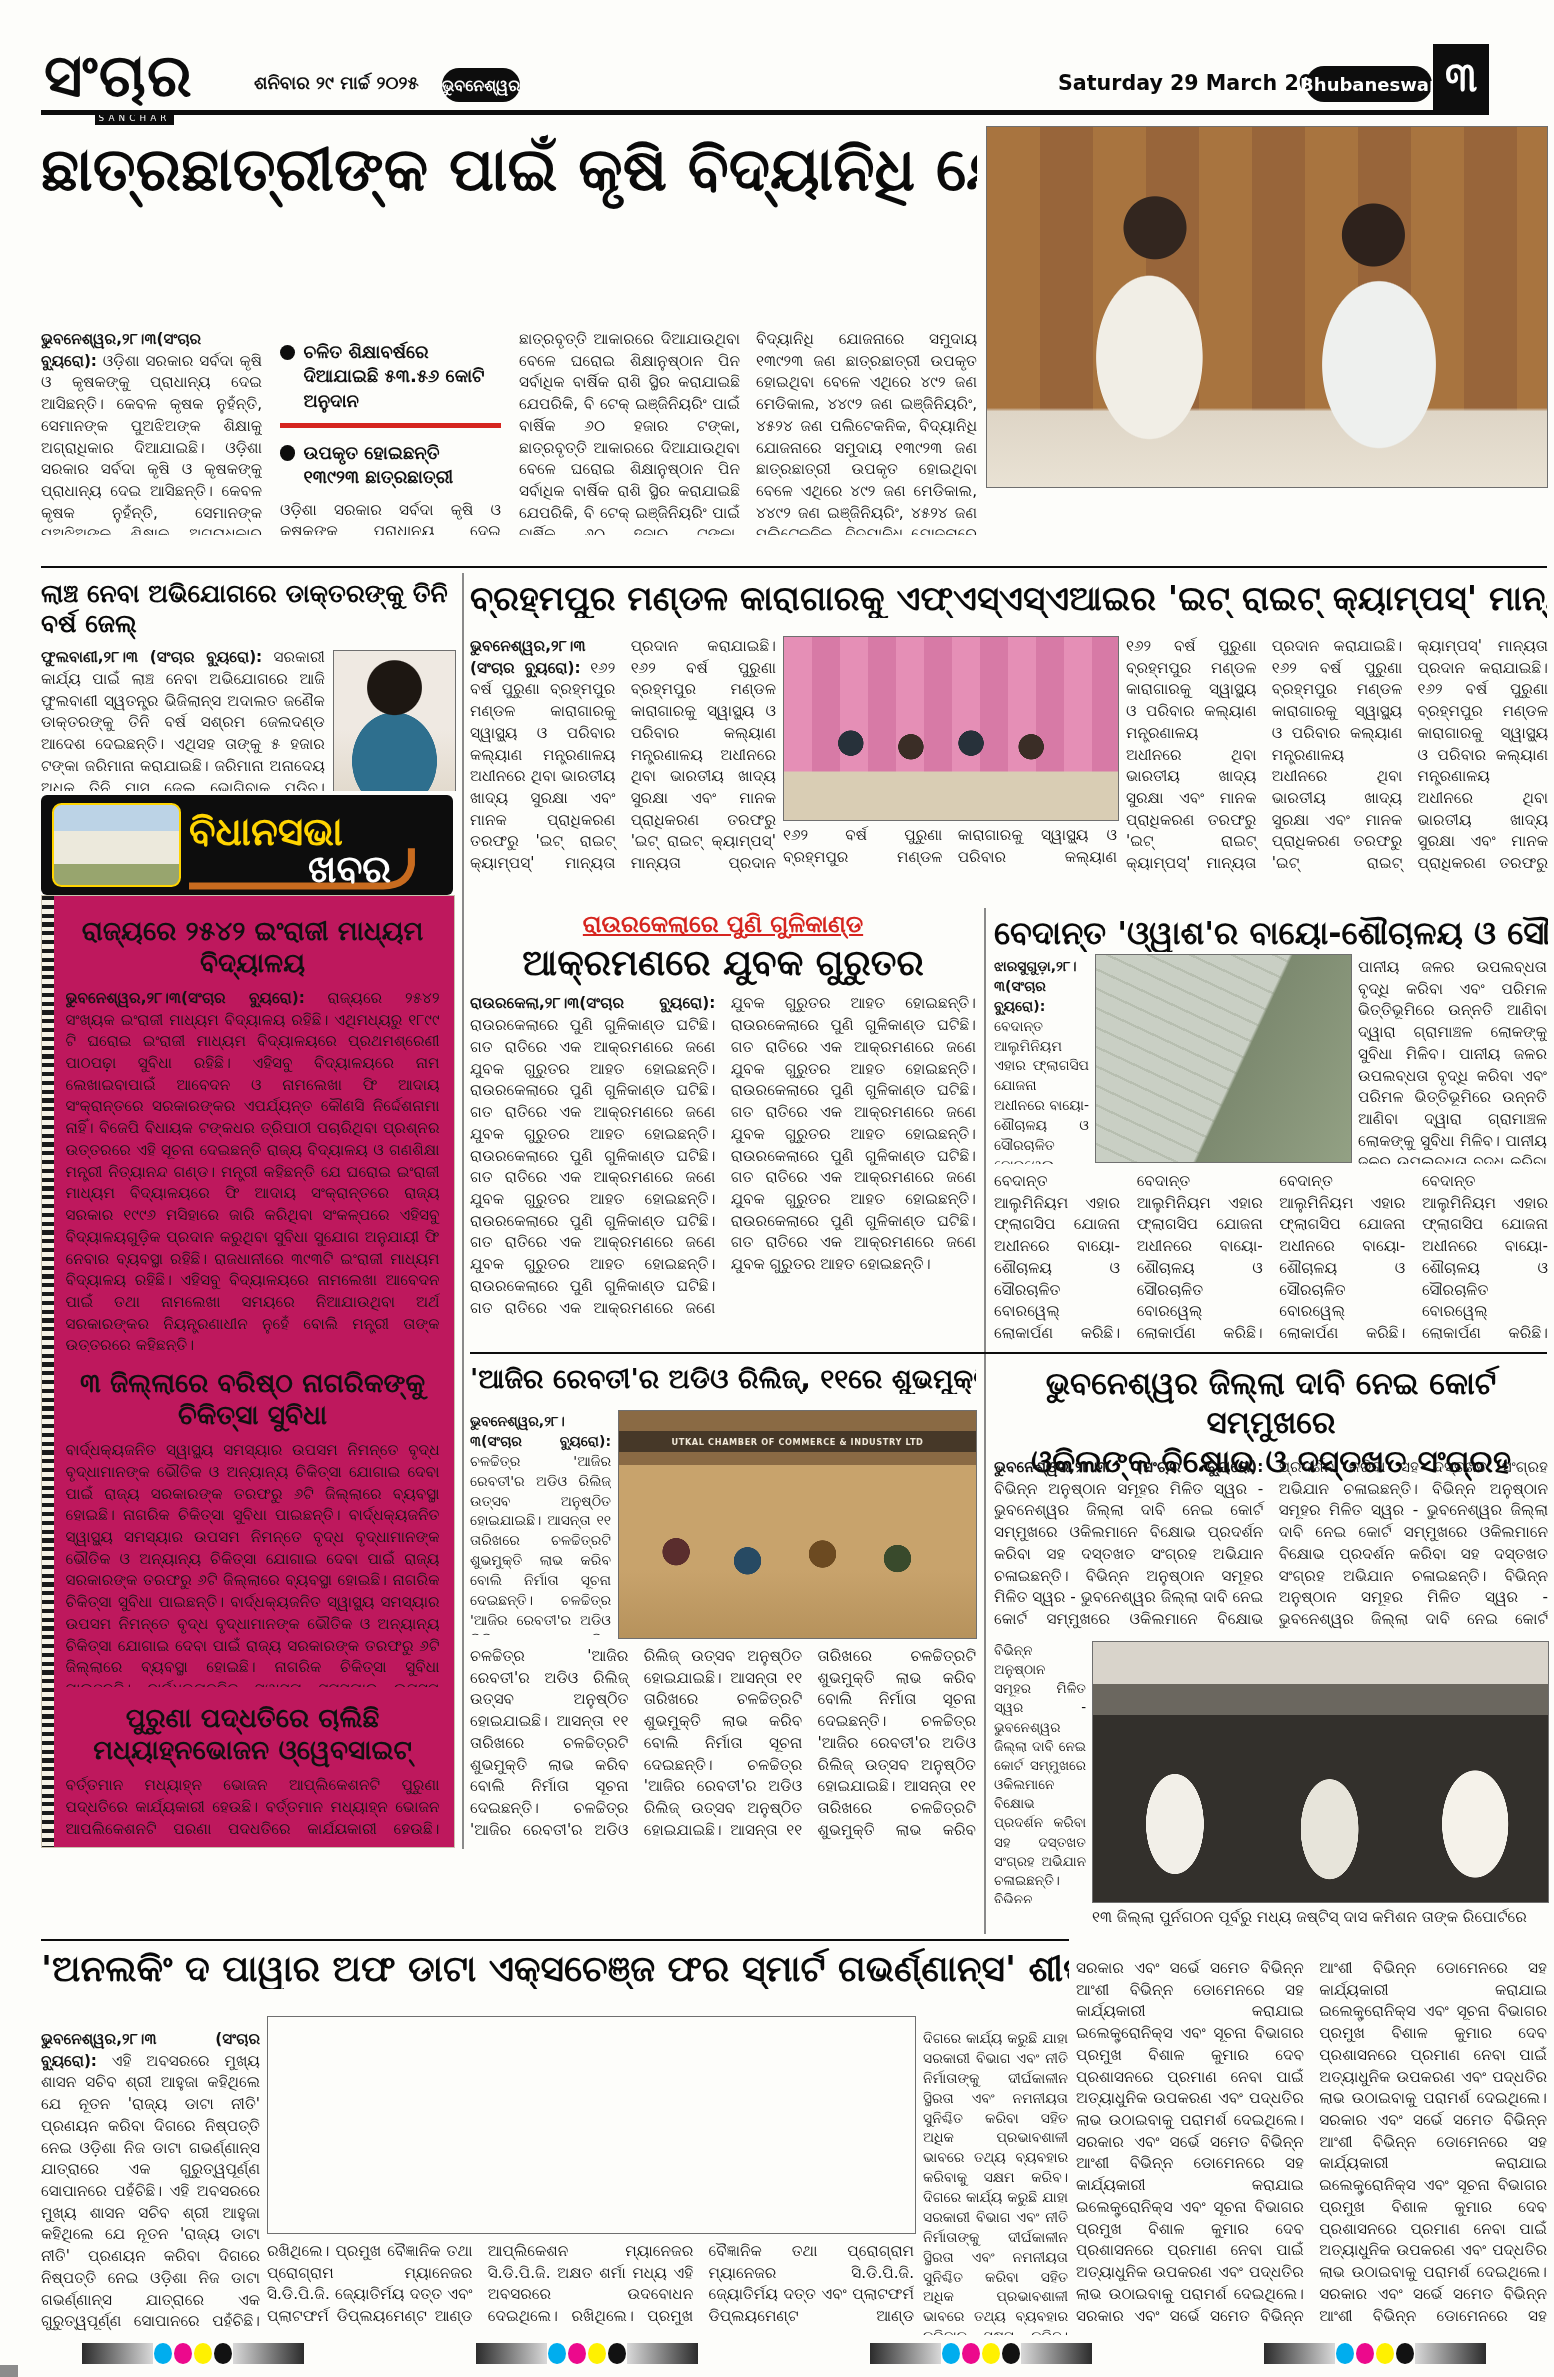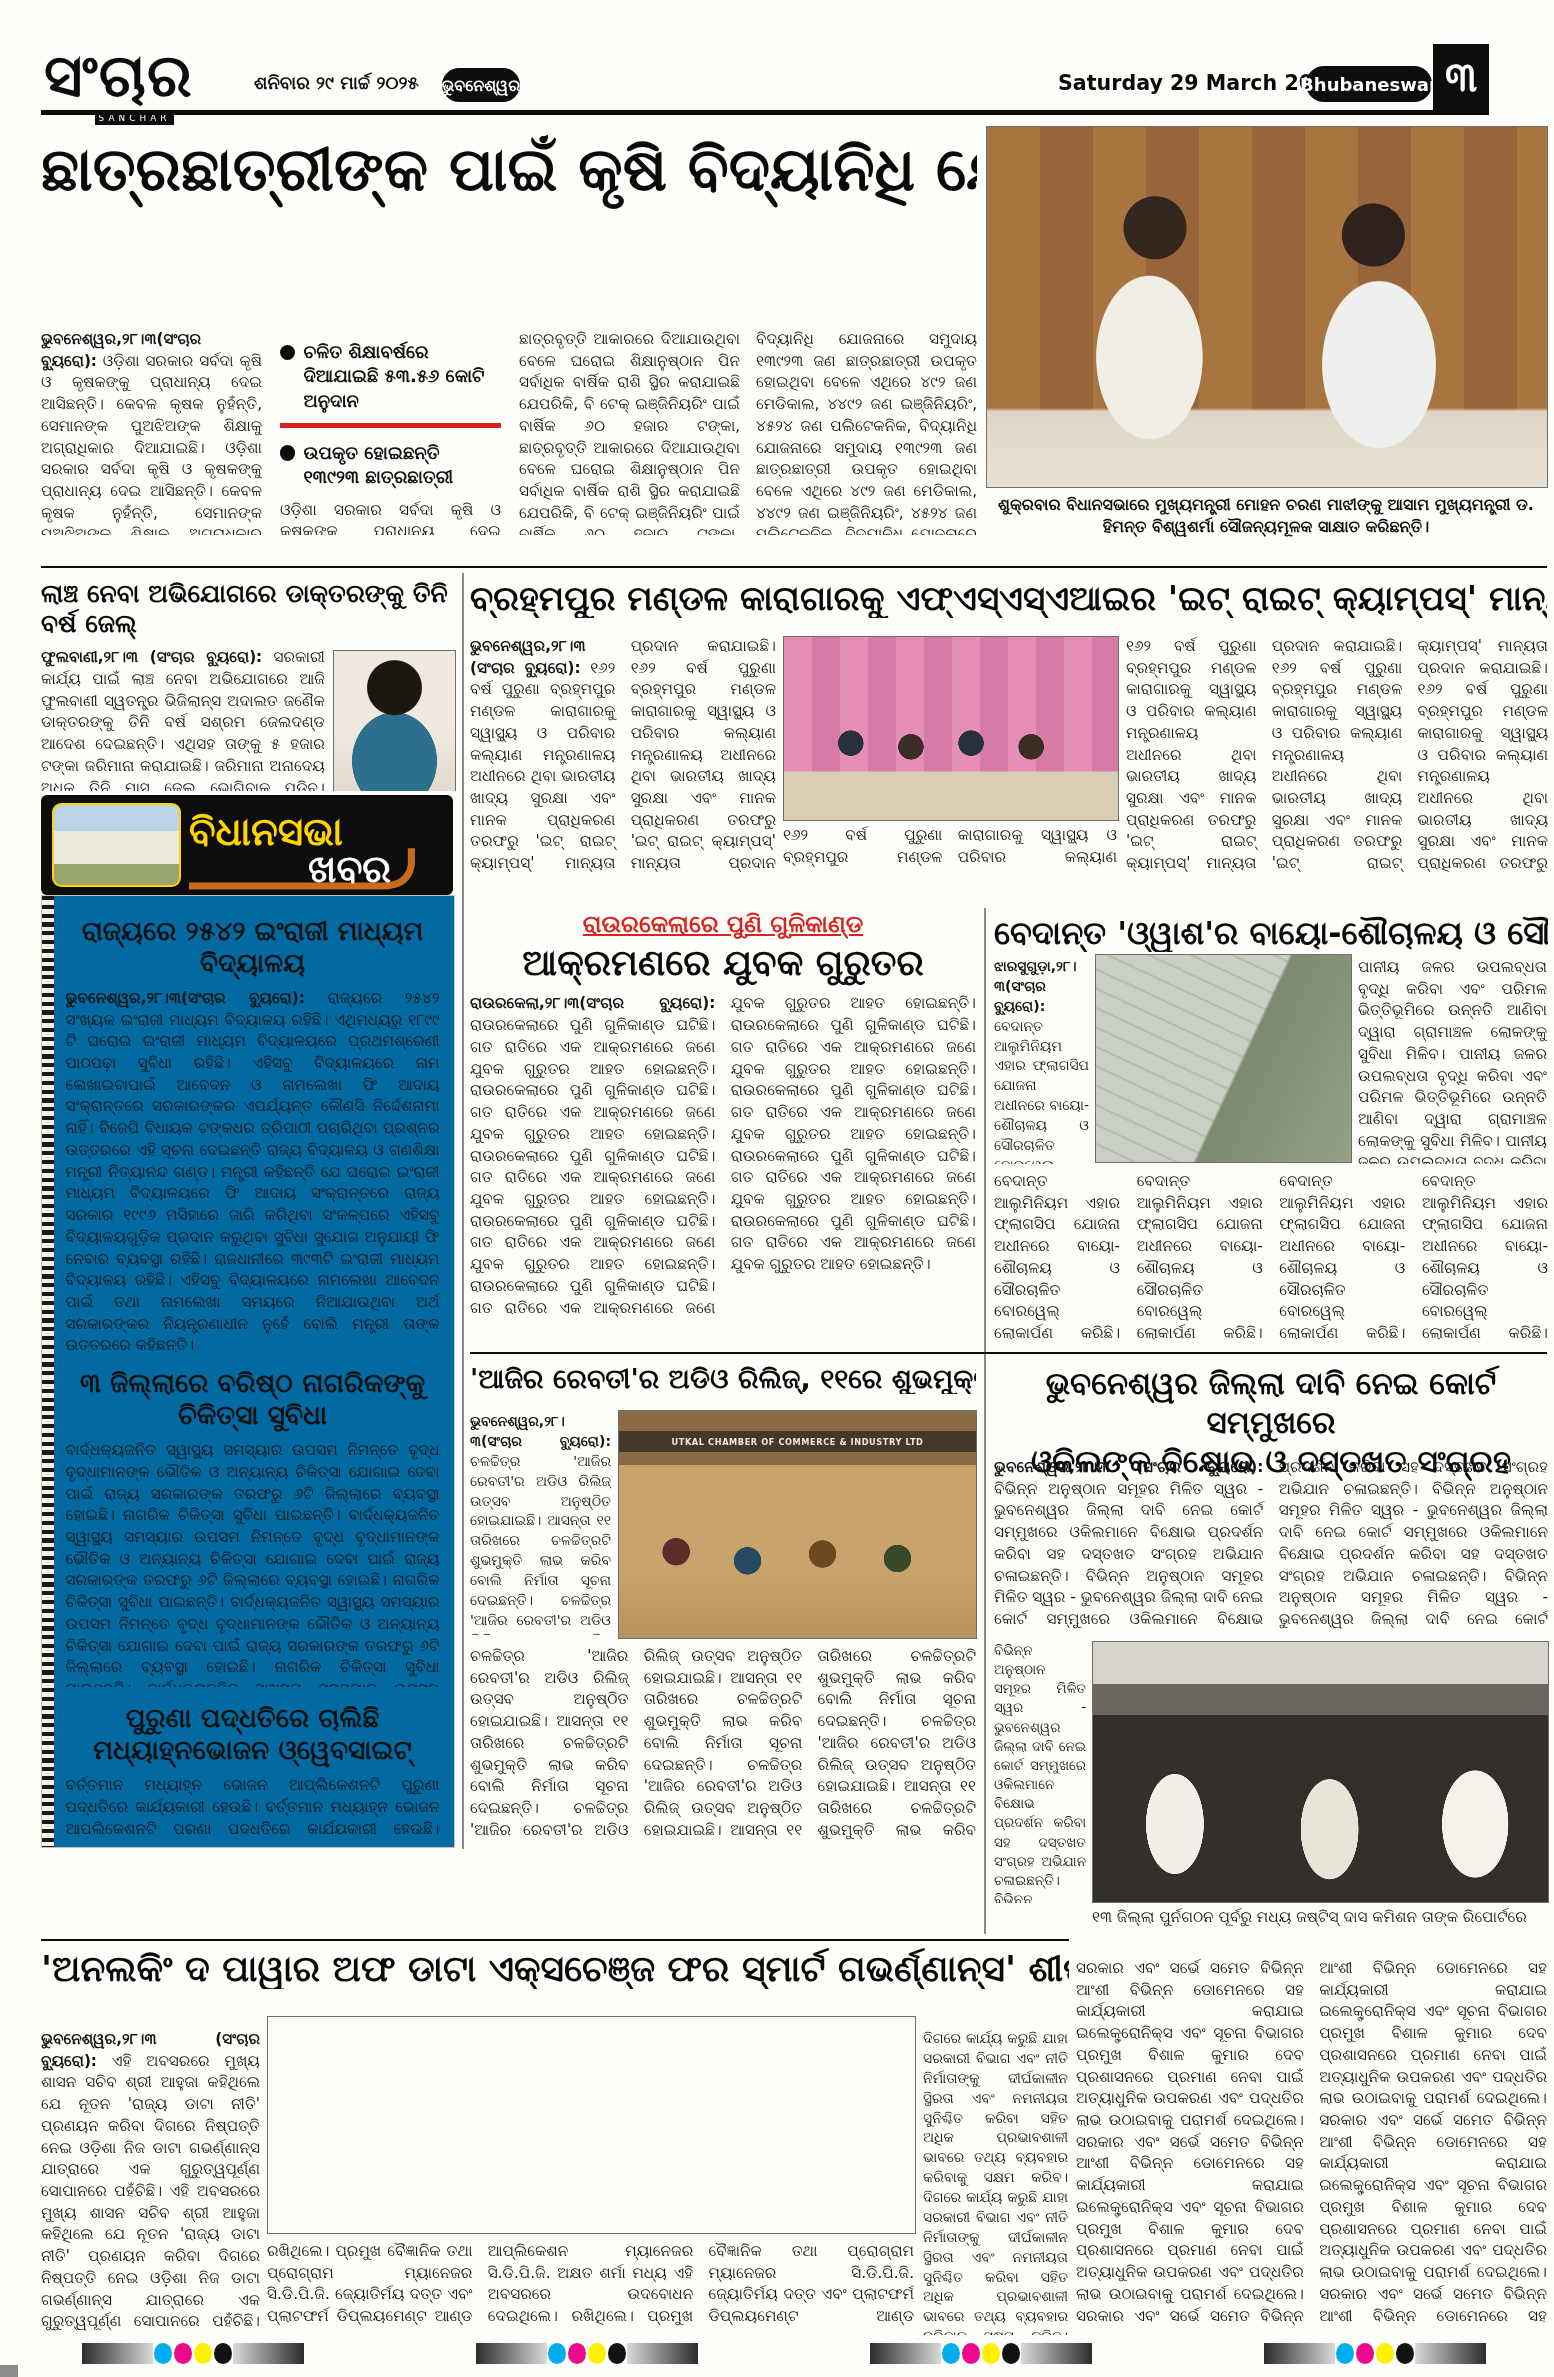--- a/index.html
+++ b/index.html
@@ -71,21 +71,21 @@
     radial-gradient(circle 10.6px at 82% 40%,#40506a 96%,transparent),
     linear-gradient(0deg,#c59a58 0 44%,rgba(0,0,0,0) 45%),
     linear-gradient(180deg,#d9cbb0 0 55%,#cdb astray 100%),
     linear-gradient(180deg,#d9cbb0 0 100%);}
   #movie-banner-strip{position:absolute;left:0;top:20px;width:100%;height:21px;background:#463828;color:#f0e8d8;
     font-size:8.2px;letter-spacing:0.6px;display:flex;align-items:center;justify-content:center;font-weight:bold;}
   
   #assembly-banner{background:#0d0d0d;border-radius:5.9px;}
   #banner-title-1{color:#ffd400;font-size:39px;font-weight:900;}
   #banner-title-2{color:#ffffff;font-size:38px;font-weight:900;}
-  #cream-box{background:#0369a1;border:0.6px solid #c9c2ae;}
+  #cream-box{background:#be185d;border:0.6px solid #c9c2ae;}
   #hatch-border{background:repeating-linear-gradient(180deg,#1a1a1a 0 4.1px,#f5f1e4 4.1px 8.8px);}
   .cream-head{font-size:26.5px;font-weight:900;text-align:center;line-height:1.2;margin:5.9px 0 9.4px 0;}
   .kicker{color:#d6251f;font-size:23.5px;font-weight:900;text-align:center;text-decoration:underline;}
   
   .regmark{display:flex;align-items:center;height:21px;}
   .reg-gray-l{width:71px;height:21px;background:linear-gradient(90deg,#2c2c2c,#d9d9d9);}
   .reg-gray-r{width:71px;height:21px;background:linear-gradient(90deg,#d9d9d9,#2c2c2c);}
   .reg-dot{width:17.6px;height:21px;border-radius:50%;margin:0 1.2px;}
   .reg-c{background:#00adee;} .reg-m{background:#ec098c;} .reg-y{background:#fff100;} .reg-k{background:#121212;}
 </style>
@@ -99,21 +99,20 @@
   <div class="abs" id="date-odia" style="left:254px;top:72px;">ଶନିବାର ୨୯ ମାର୍ଚ୍ଚ ୨୦୨୫</div>
   <div class="abs pill" style="left:442px;top:68px;width:78px;height:34px;font-size:16px;">ଭୁବନେଶ୍ୱର</div>
   <div class="abs head" style="left:1058px;top:72px;font-size:20.6px;">Saturday 29 March 2025</div>
   <div class="abs pill" style="left:1306px;top:66px;width:126px;height:36px;font-size:18px;">Bhubaneswar</div>
   <div class="abs" id="pagenum-block" style="left:1433px;top:44px;width:56px;height:66px;">୩</div>
   <div class="abs rule" style="left:41px;top:110px;width:1448px;height:4.7px;"></div>
 
   <div class="abs head" id="lead-headline" style="left:41px;top:132px;width:936px;height:132px;">ଛାତ୍ରଛାତ୍ରୀଙ୍କ ପାଇଁ କୃଷି ବିଦ୍ୟାନିଧି ଯୋଜନା ବରଦାନ</div>
 
   <div class="abs photo" id="photo-lead" style="left:986px;top:126px;width:560px;height:360px;"></div>
-  <div class="abs caption" style="left:986px;top:494px;width:560px;height:53px;overflow:hidden;">ଶୁକ୍ରବାର ବିଧାନସଭାରେ ମୁଖ୍ୟମନ୍ତ୍ରୀ ମୋହନ ଚରଣ ମାଝୀଙ୍କୁ ଆସାମ ମୁଖ୍ୟମନ୍ତ୍ରୀ ଡ. ହିମନ୍ତ ବିଶ୍ୱଶର୍ମା ସୌଜନ୍ୟମୂଳକ ସାକ୍ଷାତ କରିଛନ୍ତି।</div>
 
   <div class="abs body-text" style="left:41px;top:329px;width:221px;height:206px;">
     <span class="byline">ଭୁବନେଶ୍ୱର,୨୮।୩(ସଂଚାର ବ୍ୟୁରୋ):</span>
     <span> ଓଡ଼ିଶା ସରକାର ସର୍ବଦା କୃଷି ଓ କୃଷକଙ୍କୁ ପ୍ରାଧାନ୍ୟ ଦେଇ ଆସିଛନ୍ତି। କେବଳ କୃଷକ ନୁହଁନ୍ତି, ସେମାନଙ୍କ ପୁଅଝିଅଙ୍କ ଶିକ୍ଷାକୁ ଅଗ୍ରାଧିକାର ଦିଆଯାଇଛି। ଓଡ଼ିଶା ସରକାର ସର୍ବଦା କୃଷି ଓ କୃଷକଙ୍କୁ ପ୍ରାଧାନ୍ୟ ଦେଇ ଆସିଛନ୍ତି। କେବଳ କୃଷକ ନୁହଁନ୍ତି, ସେମାନଙ୍କ ପୁଅଝିଅଙ୍କ ଶିକ୍ଷାକୁ ଅଗ୍ରାଧିକାର ଦିଆଯାଇଛି। ଓଡ଼ିଶା ସରକାର ସର୍ବଦା କୃଷି ଓ କୃଷକଙ୍କୁ ପ୍ରାଧାନ୍ୟ ଦେଇ ଆସିଛନ୍ତି। କେବଳ କୃଷକ ନୁହଁନ୍ତି, ସେମାନଙ୍କ ପୁଅଝିଅଙ୍କ ଶିକ୍ଷାକୁ ଅଗ୍ରାଧିକାର ଦିଆଯାଇଛି।</span>
   </div>
 
   <div class="abs" style="left:280px;top:340px;width:221px;height:195px;overflow:hidden;">
     <div class="bullet-item">
       <span class="bullet-dot"></span>
       <span>ଚଳିତ ଶିକ୍ଷାବର୍ଷରେ ଦିଆଯାଇଛି ୫୩.୫୬ କୋଟି ଅନୁଦାନ</span>

